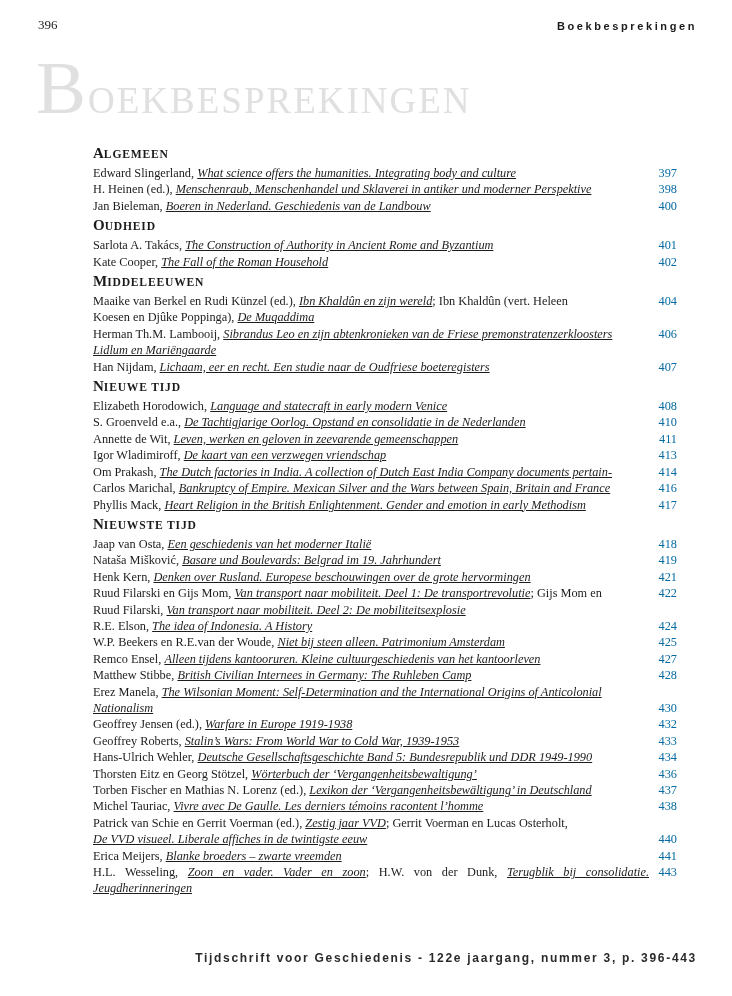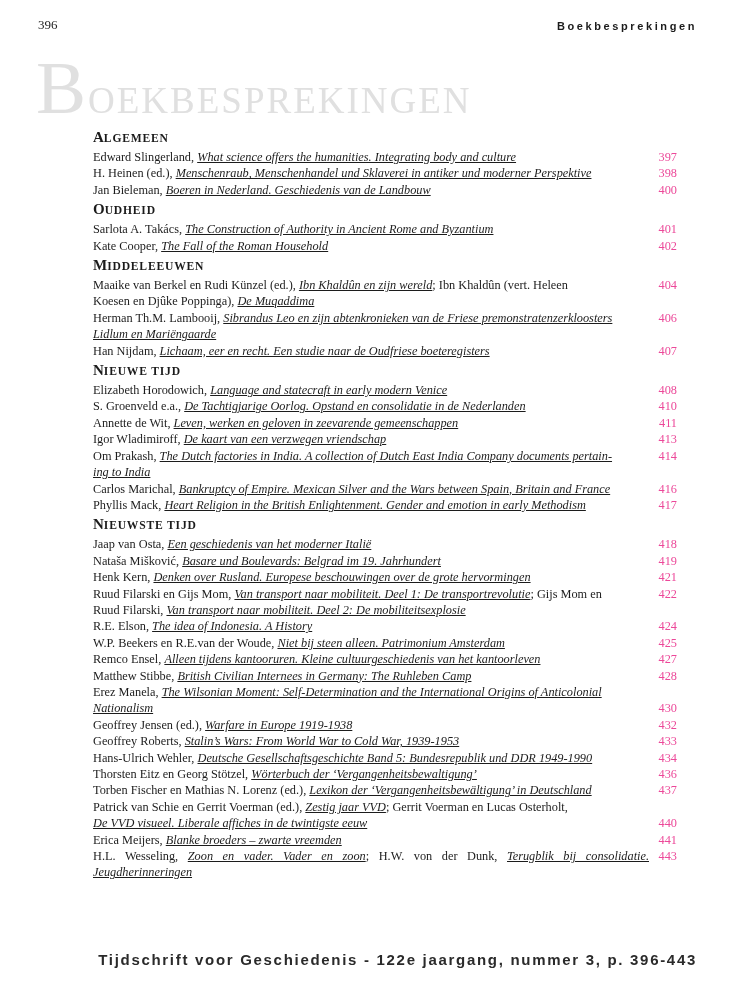--- a/index.html
+++ b/index.html
@@ -22,35 +22,35 @@
   .watermark {
     position:absolute; left:36px; top:50px; color:#e0e0e0;
     letter-spacing:2px; white-space:nowrap; line-height:1;
   }
   .wm-initial { font-size:75px; }
   .wm-rest { font-size:37px; }
 
   
   .toc { position:absolute; left:93px; top:126px; width:584px; }
   .section { }
-  .section:first-child { margin-top:0; }
+  .section:first-child { margin-top:16px; }
   .sec-title { margin:0 0 2px 0; font-weight:bold; line-height:17px; color:#1b1b1b; }
   .sc-initial { font-size:15px; }
   .sc-rest { font-size:11.6px; letter-spacing:0.8px; }
 
   .line { display:flex; line-height:16.4px; font-size:12.3px; }
   .txt { display:block; width:556px; }
   .it { font-style:italic;text-decoration:underline; }
-  .pg { flex:1; text-align:right; font-size:12.3px; color:#ec4899; }
+  .pg { flex:1; text-align:right; font-size:12.3px; color:#0369a1; }
   .justify .txt { text-align:justify; text-align-last:justify; }
 
   
   .footer {
     position:absolute; right:35px; top:951px;
-    font-family:"Liberation Sans", sans-serif; font-size:15px;
+    font-family:"Liberation Sans", sans-serif; font-size:12px;
     letter-spacing:1.7px; color:#2a2a2a; font-weight:bold;
   }
 </style>
 </head>
 <body>
 
 <div class="page">
 
   <span class="hdr-num">396</span>
   <span class="hdr-title">Boekbesprekingen</span>
@@ -123,24 +123,20 @@
         </div>
         <div class="line">
           <span class="txt"><span class="ro">Igor Wladimiroff, </span><span class="it">De kaart van een verzwegen vriendschap</span></span>
           <span class="pg">413</span>
         </div>
         <div class="line">
           <span class="txt"><span class="ro">Om Prakash, </span><span class="it">The Dutch factories in India. A collection of Dutch East India Company documents pertain-</span></span>
           <span class="pg">414</span>
         </div>
         <div class="line">
-          <span class="txt"><span class="it">ing to India</span></span>
-          <span class="pg"></span>
-        </div>
-        <div class="line">
           <span class="txt"><span class="ro">Carlos Marichal, </span><span class="it">Bankruptcy of Empire. Mexican Silver and the Wars between Spain, Britain and France</span></span>
           <span class="pg">416</span>
         </div>
         <div class="line">
           <span class="txt"><span class="ro">Phyllis Mack, </span><span class="it">Heart Religion in the British Enlightenment. Gender and emotion in early Methodism</span></span>
           <span class="pg">417</span>
         </div>
       </section>
       <section class="section">
         <h2 class="sec-title"><span class="sc-initial">N</span><span class="sc-rest">IEUWSTE TIJD</span></h2>
@@ -200,20 +196,24 @@
           <span class="txt"><span class="ro">Hans-Ulrich Wehler, </span><span class="it">Deutsche Gesellschaftsgeschichte Band 5: Bundesrepublik und DDR 1949-1990</span></span>
           <span class="pg">434</span>
         </div>
         <div class="line">
           <span class="txt"><span class="ro">Thorsten Eitz en Georg Stötzel, </span><span class="it">Wörterbuch der ‘Vergangenheitsbewaltigung’</span></span>
           <span class="pg">436</span>
         </div>
         <div class="line">
           <span class="txt"><span class="ro">Torben Fischer en Mathias N. Lorenz (ed.), </span><span class="it">Lexikon der ‘Vergangenheitsbewältigung’ in Deutschland</span></span>
           <span class="pg">437</span>
+        </div>
+        <div class="line">
+          <span class="txt"><span class="ro">Michel Tauriac, </span><span class="it">Vivre avec De Gaulle. Les derniers témoins racontent l’homme</span></span>
+          <span class="pg">438</span>
         </div>
         <div class="line">
           <span class="txt"><span class="ro">Patrick van Schie en Gerrit Voerman (ed.), </span><span class="it">Zestig jaar VVD</span><span class="ro">; Gerrit Voerman en Lucas Osterholt,</span></span>
           <span class="pg"></span>
         </div>
         <div class="line">
           <span class="txt"><span class="it">De VVD visueel. Liberale affiches in de twintigste eeuw</span></span>
           <span class="pg">440</span>
         </div>
         <div class="line">

